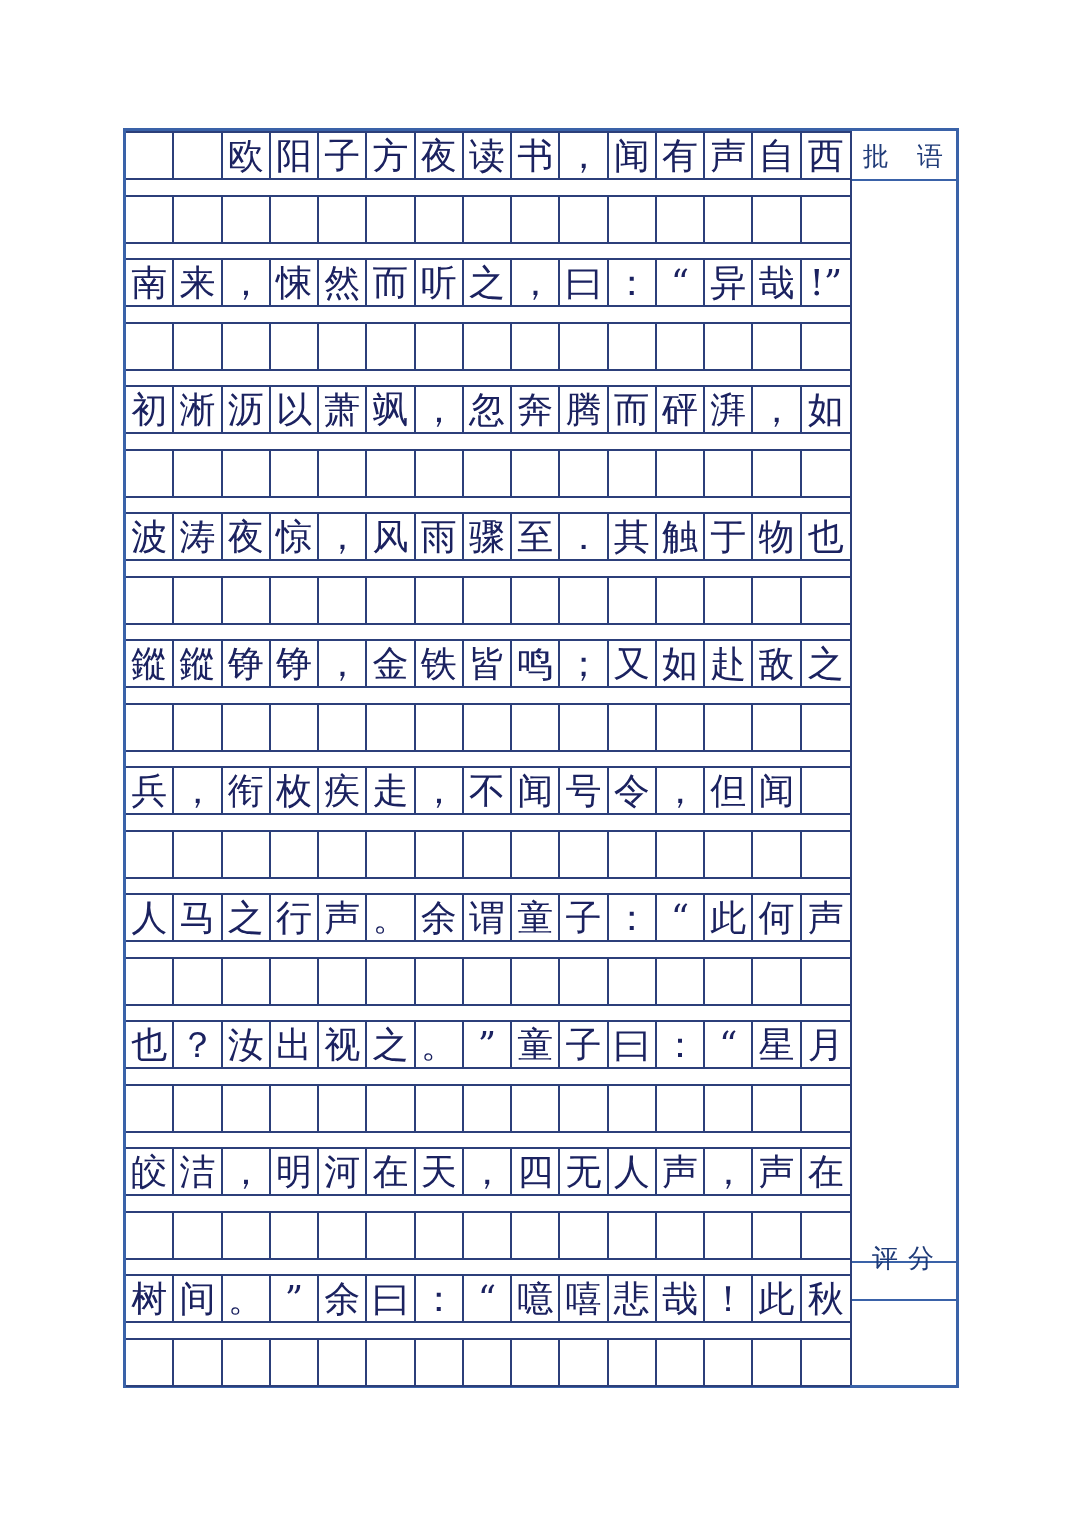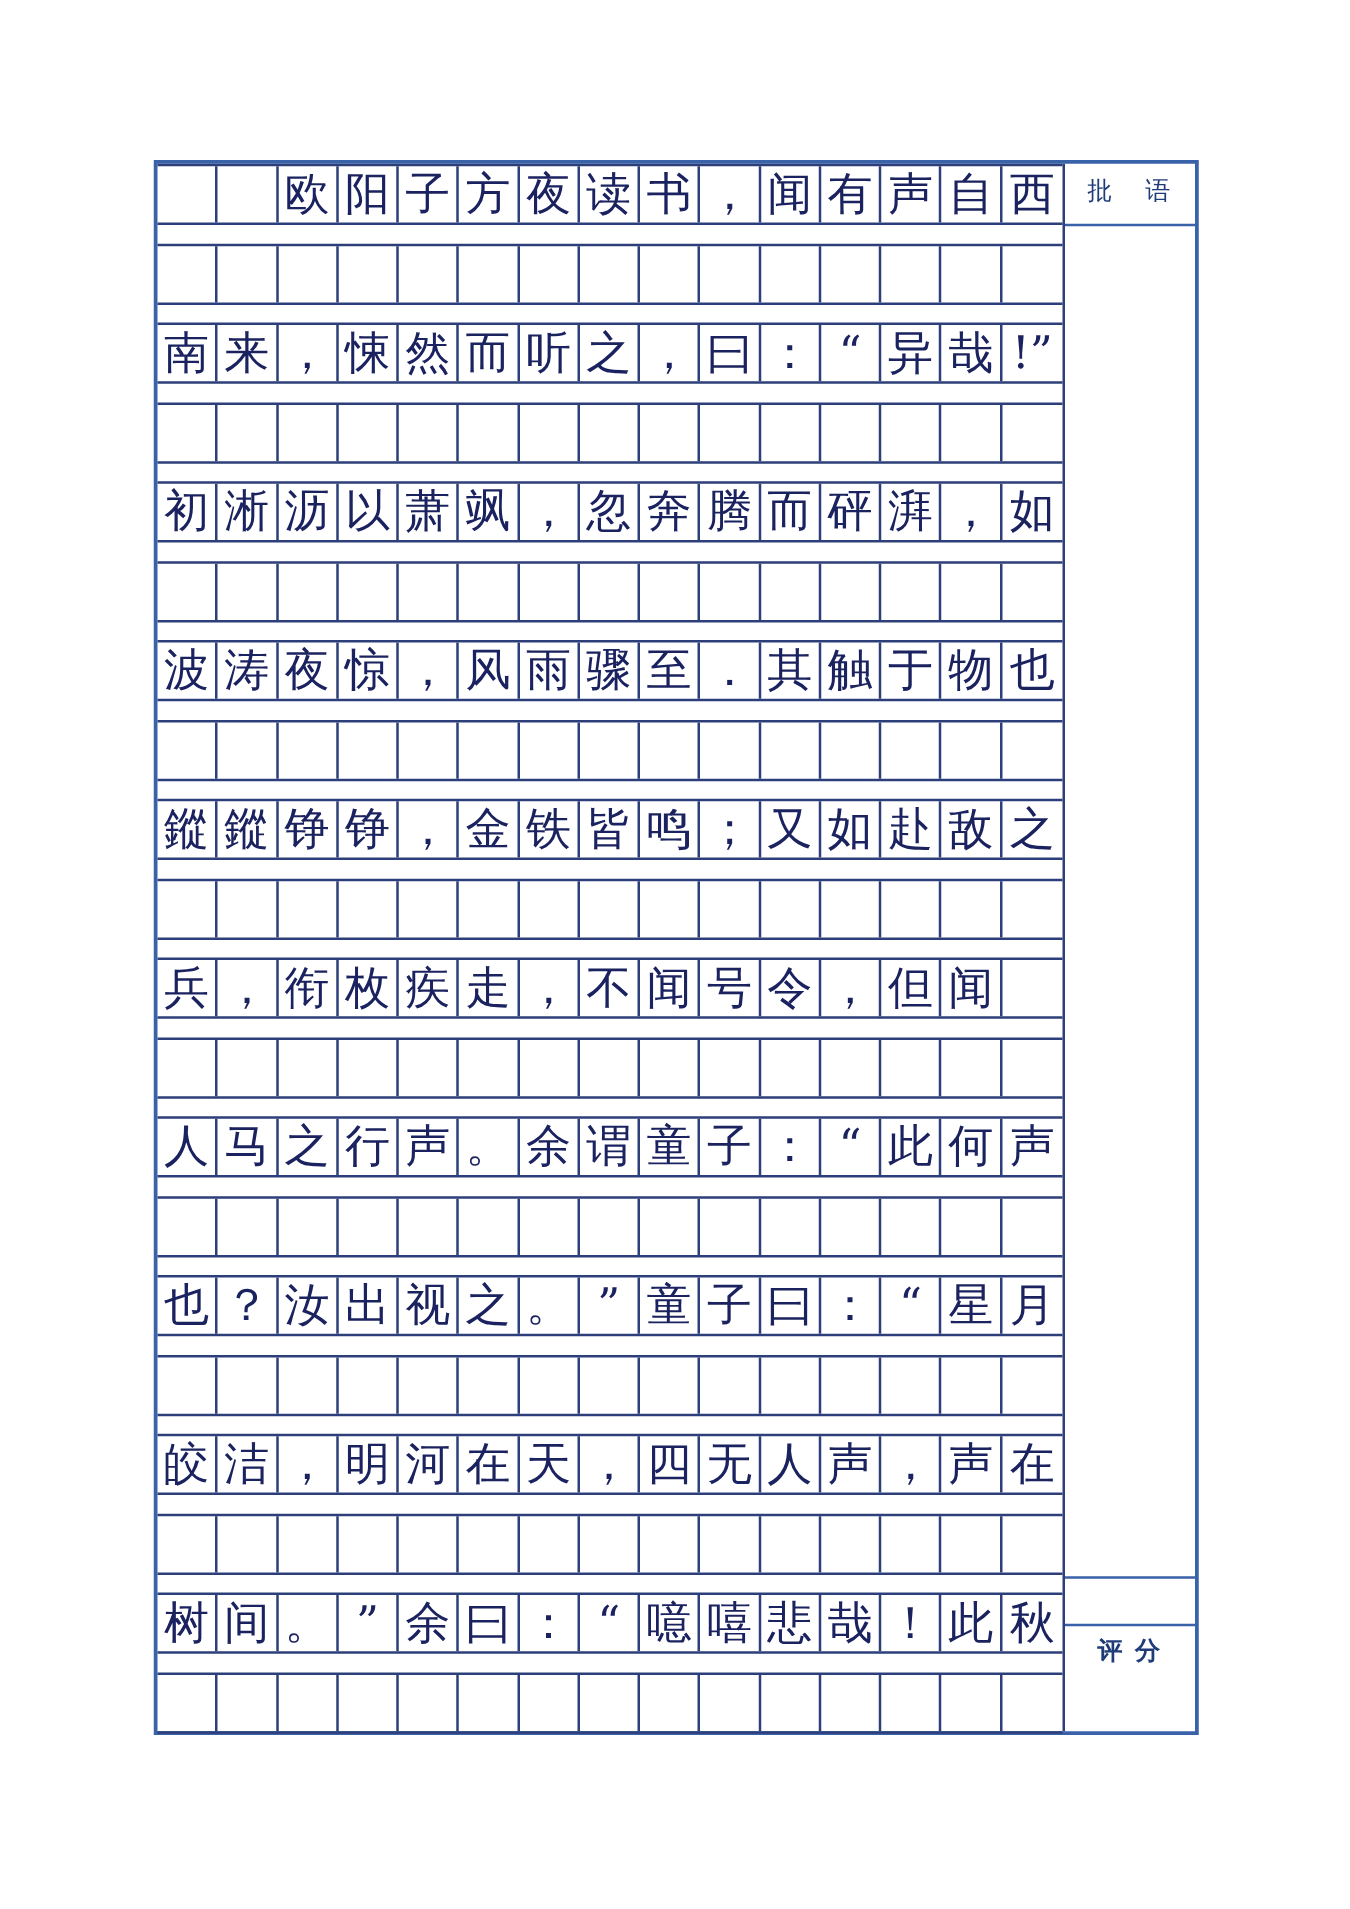--- a/index.html
+++ b/index.html
@@ -11,21 +11,21 @@
   .row { position: absolute; left: 0; width: 724px; height: 49px;
          border-top: 2px solid #2c3f7a; border-bottom: 2px solid #2c3f7a; box-sizing: border-box;
          display: flex; }
   .cell { width: 48.27px; height: 100%; border-right: 2px solid #2c3f7a; box-sizing: border-box;
           display: flex; align-items: center; justify-content: center;
           font-size: 36px; color: #1b2260; line-height: 1; overflow: visible; }
   .cell:last-child { border-right: none; }
   #panel { position: absolute; left: 724px; top: 0; width: 106px; height: 1254px;
            border-left: 2px solid #2c3f7a; box-sizing: border-box; }
   .panel-label { position: absolute; left: 0; width: 100%; text-align: center;
-                 font-size: 20px; color: #1f3b78; letter-spacing: 10px; padding-left: 8px; box-sizing: border-box; }
+                 font-size: 26px; color: #1f3b78; letter-spacing: 10px; padding-left: 8px; box-sizing: border-box; }
   .panel-line { position: absolute; left: 0; width: 100%; height: 0; border-top: 2px solid #3a62a8; }
 </style>
 </head>
 <body>
 
 <div id="sheet">
   <div id="grid">
       <div class="row" style="top: 0px;">
         <div class="cell"></div>
         <div class="cell"></div>
@@ -364,16 +364,16 @@
         <div class="cell"></div>
         <div class="cell"></div>
         <div class="cell"></div>
         <div class="cell"></div>
       </div>
     </div>
   <div id="panel">
     <div class="panel-label" style="top:8px;">批 语</div>
     <div class="panel-line" style="top:48px;"></div>
     <div class="panel-line" style="top:1130px;"></div>
-    <div class="panel-label" style="top:1176px;font-weight:bold;">评分</div>
+    <div class="panel-label" style="top:1110px;">评分</div>
     <div class="panel-line" style="top:1168px;"></div>
   </div>
 </div>
 
 </body></html>

